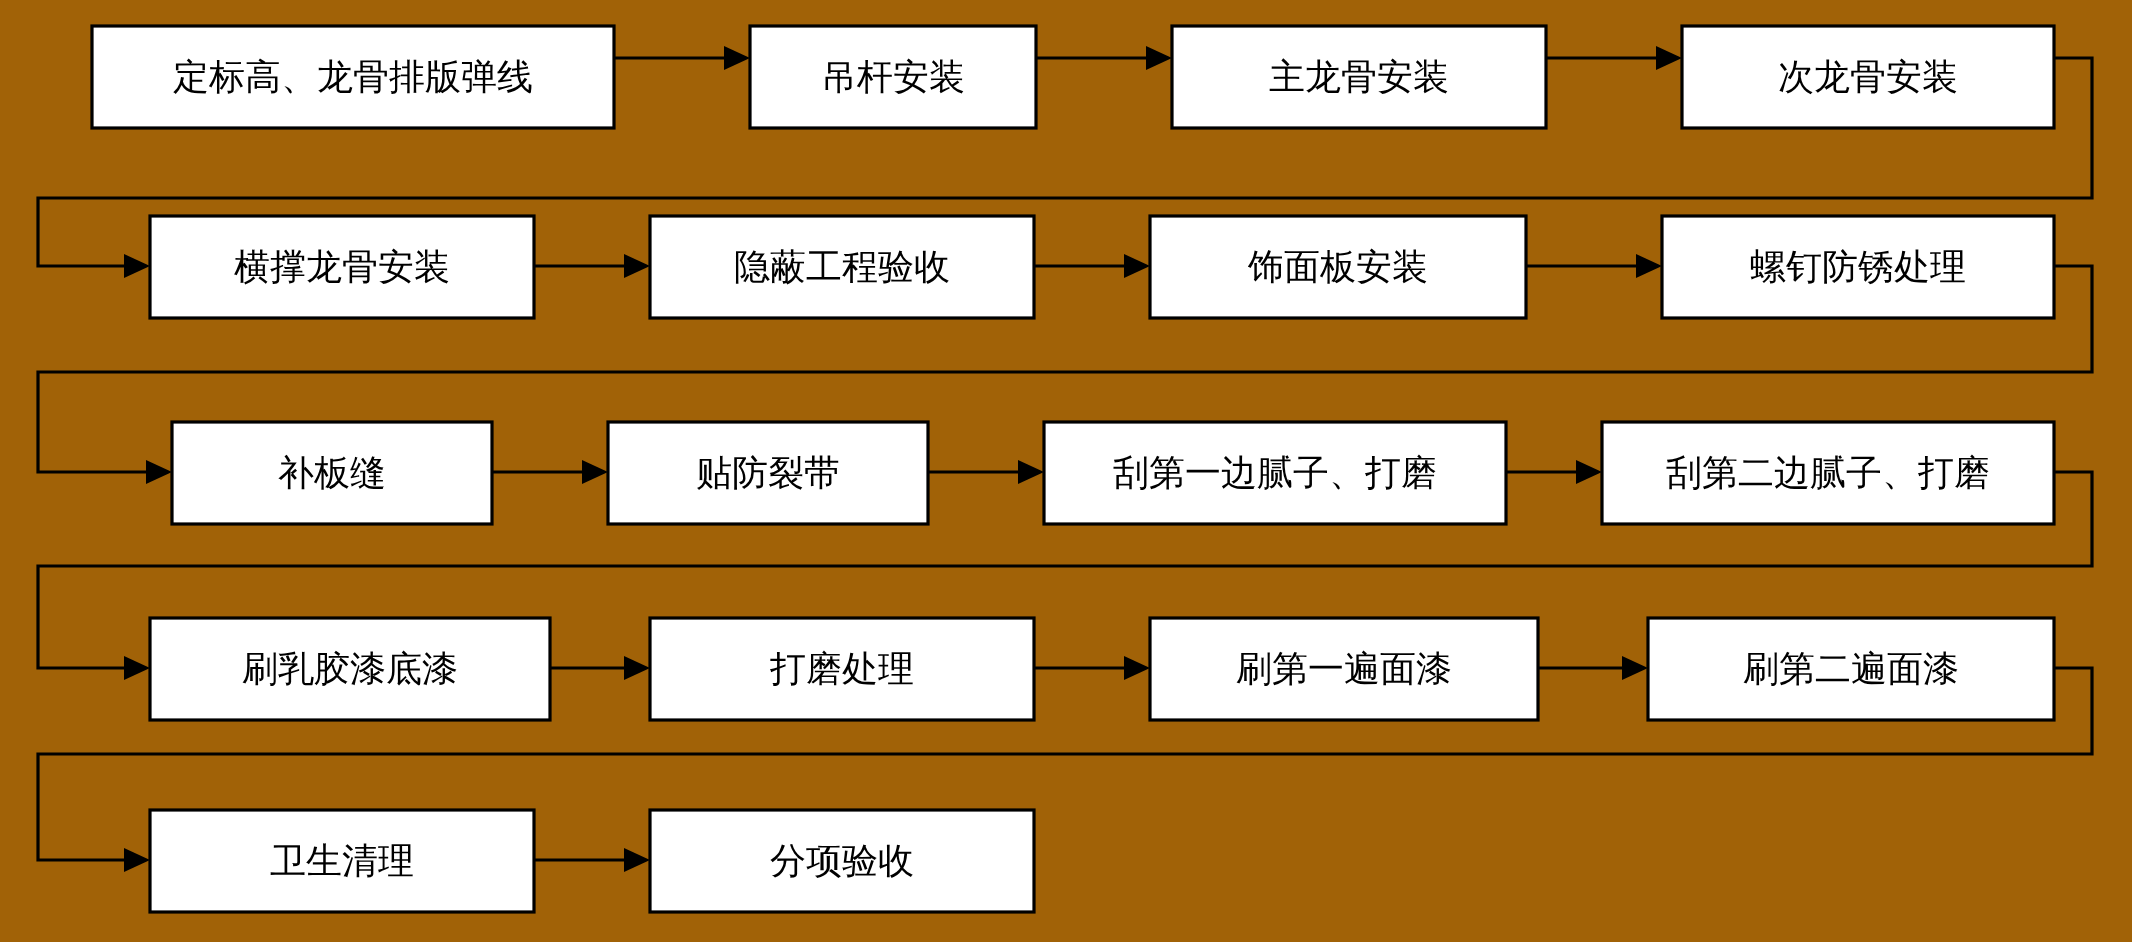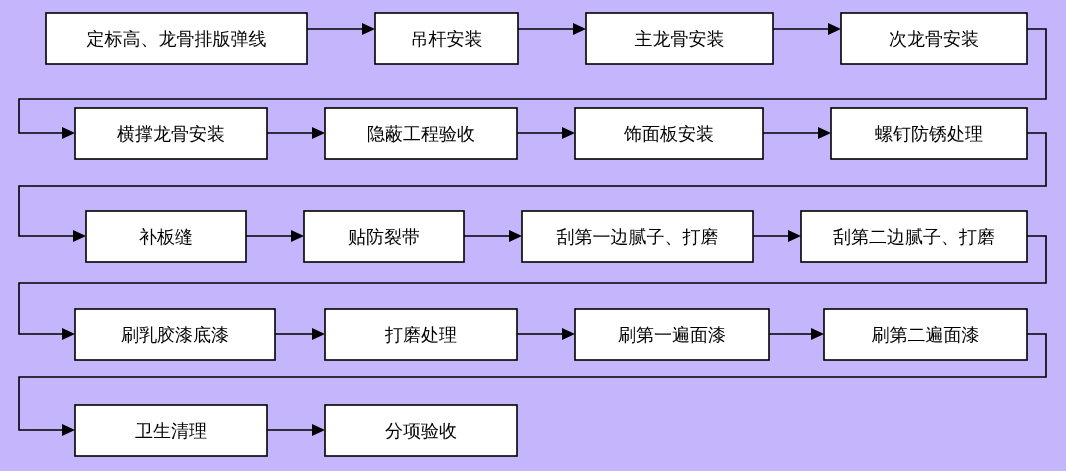--- a/index.html
+++ b/index.html
@@ -10,21 +10,21 @@
   body {
     width: 1066px;
     height: 471px;
     overflow: hidden;
     font-family: "DejaVu Sans", "Liberation Sans", sans-serif;
   }
   #flowchart-root {
     position: relative;
     width: 1066px;
     height: 471px;
-    background: #c4b5fd;
+    background: #a16207;
     text-decoration: underline;
   }
   svg#flow-svg {
     position: absolute;
     top: 0;
     left: 0;
     width: 1066px;
     height: 471px;
     display: block;
   }

